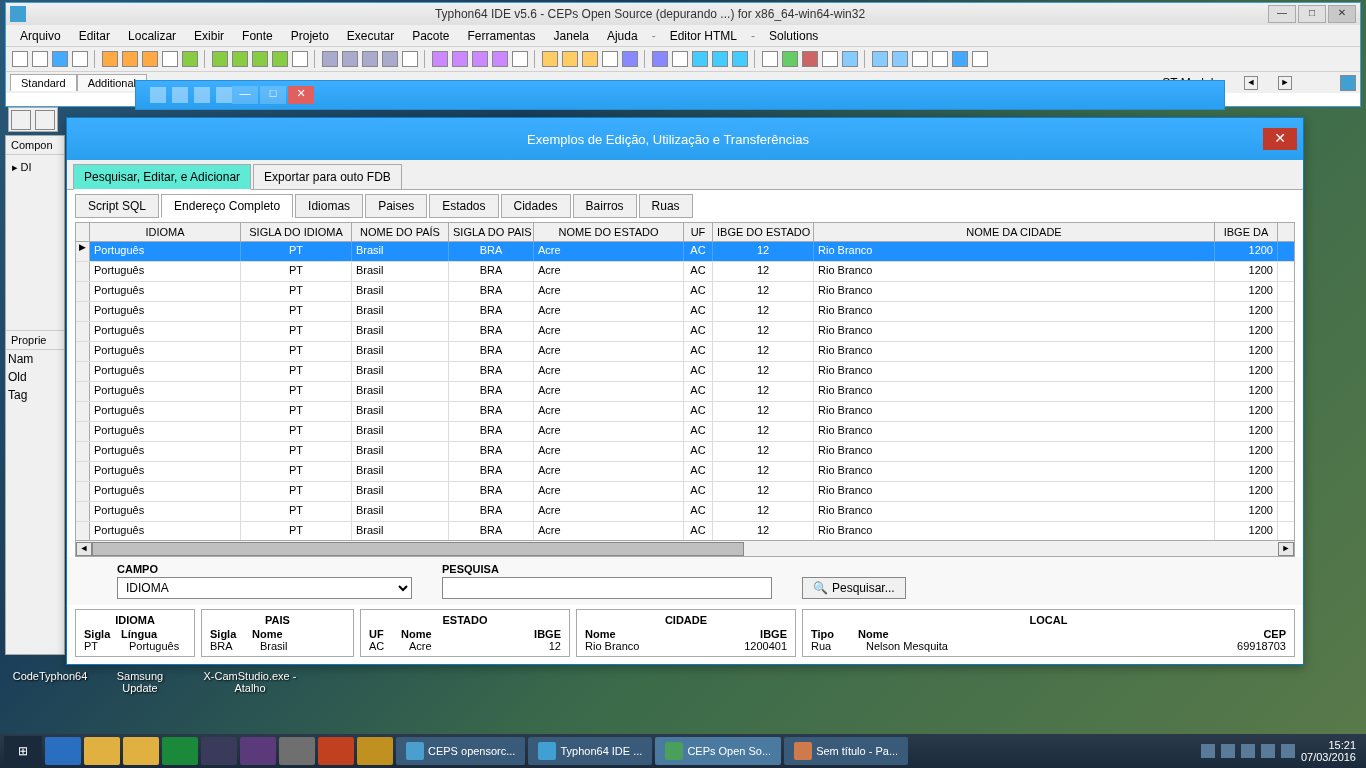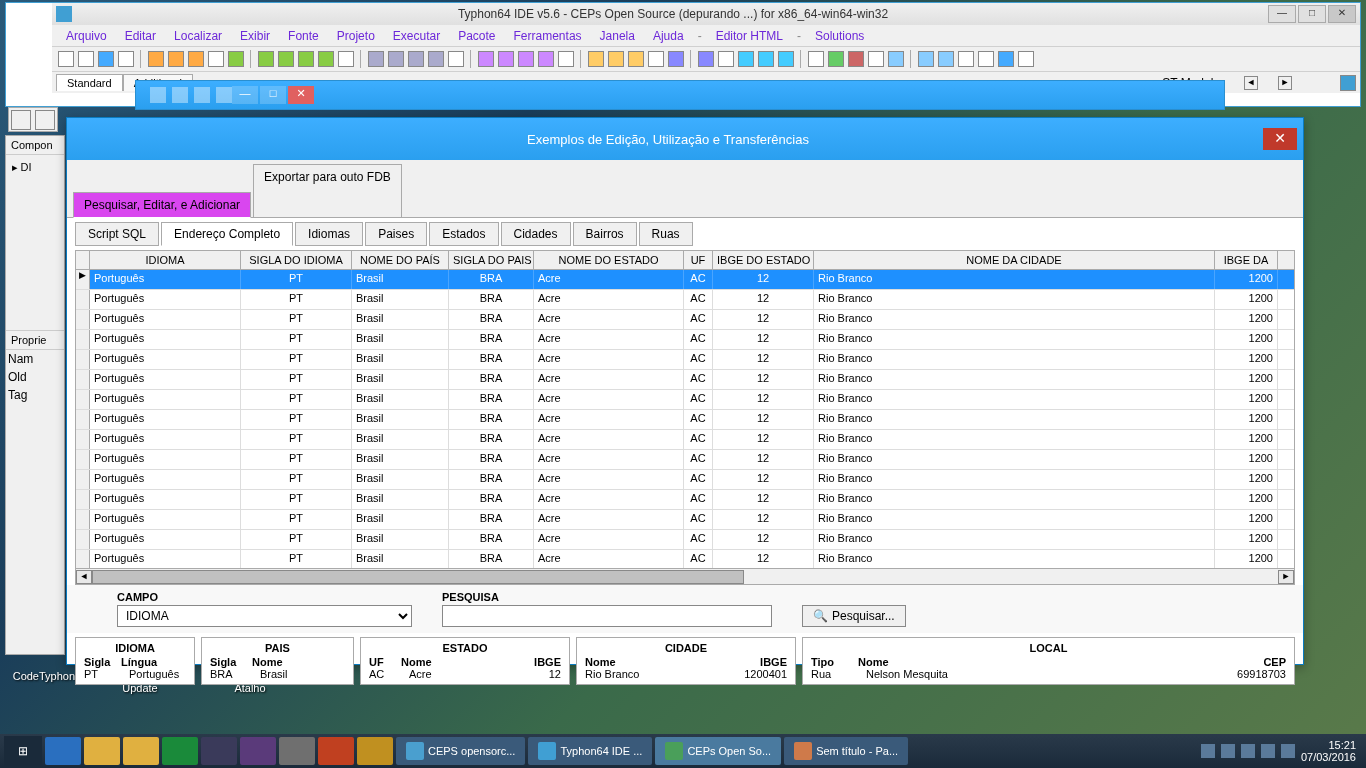--- a/index.html
+++ b/index.html
@@ -1,29 +1,29 @@
 <!DOCTYPE html>
 <html><head>
 <meta charset="utf-8">
 <style>
 * { box-sizing: border-box; margin: 0; padding: 0; }
 body { font-family: "Segoe UI", Tahoma, sans-serif; font-size: 12px; background: #1a4d6b; width: 1366px; height: 768px; overflow: hidden; position: relative; }
 .desktop-bg { position: absolute; inset: 0; background: linear-gradient(135deg, #2a5a7a 0%, #1a3d5a 30%, #3a6a4a 60%, #5a7a4a 100%); }
 
 
-.ide-window { position: absolute; left: 5px; top: 2px; right: 5px; height: 105px; background: #fff; border: 1px solid #409fd3; padding-left: 46px; }
+.ide-window { position: absolute; left: 5px; top: 2px; right: 5px; height: 105px; background: #fff; border: 1px solid #409fd3; }
 .ide-titlebar { height: 22px; background: linear-gradient(#f0f0f0,#e0e0e0); display: flex; align-items: center; padding: 0 4px; font-size: 12px; color: #333; }
 .ide-title-icon { width: 16px; height: 16px; background: #409fd3; margin-right: 6px; }
 .ide-title-text { flex: 1; text-align: center; }
 .win-buttons { display: flex; gap: 2px; }
 .win-btn { width: 28px; height: 18px; background: #e0e0e0; border: 1px solid #aaa; text-align: center; line-height: 14px; cursor: pointer; font-size: 10px; }
 .win-btn.close { background: #c8c8c8; }
 
 .menubar { height: 22px; display: flex; align-items: center; padding: 0 6px; gap: 2px; background: #f0f0f0; border-bottom: 1px solid #d0d0d0; }
-.menu-item { padding: 2px 8px; font-size: 12px; color: #6d28d9; cursor: pointer; }
+.menu-item { padding: 2px 8px; font-size: 12px; color: #000000; cursor: pointer; }
 .menu-sep { color: #888; padding: 0 4px; }
 
 .toolbar { height: 24px; display: flex; align-items: center; padding: 2px 6px; gap: 4px; background: #f0f0f0; }
 .tb-icon { width: 16px; height: 16px; display: inline-block; border: 1px solid #888; background: #fff; }
 .tb-sep { width: 2px; height: 18px; border-left: 1px solid #aaa; margin: 0 2px; }
 
 .palette-tabs { height: 22px; display: flex; align-items: center; padding: 0 4px; background: #f0f0f0; border-top: 1px solid #d0d0d0; }
 .ptab { padding: 2px 10px; border: 1px solid #aaa; border-bottom: none; background: #f8f8f8; font-size: 11px; cursor: pointer; }
 .ptab.active { background: #fff; font-weight: normal; }
 .palette-right { margin-left: auto; display: flex; align-items: center; gap: 20px; }
@@ -49,21 +49,21 @@
 .lp-props { border-top:1px solid #ccc; margin-top:150px; }
 
 
 .app-window { position: absolute; left: 66px; top: 117px; width: 1238px; height: 548px; background: #fff; border: 1px solid #0a7bc0; box-shadow: 0 3px 10px rgba(0,0,0,0.3); }
 .app-titlebar { height: 42px; background: linear-gradient(#3daeff,#2a9fef); display:flex; align-items:center; padding:0 6px; color:#fff; }
 .app-title-text { flex:1; text-align:center; font-size:13px; }
 .app-close { width:34px; height:22px; background:#c0392b; color:#fff; text-align:center; line-height:20px; cursor:pointer; font-size:14px; }
 
 .app-tabs1 { display:flex; padding:4px 6px 0 6px; background:#f0f0f0; }
 .app-tab1 { padding:5px 10px; border:1px solid #aaa; background:#f0f0f0; font-size:12px; cursor:pointer; margin-right:2px; }
-.app-tab1.active { background:#d946ef; border-bottom:1px solid #fff; position:relative; z-index:1;margin-top:28px; }
+.app-tab1.active { background:#5eead4; border-bottom:1px solid #fff; position:relative; z-index:1; }
 
 .app-tabs2 { display:flex; padding:4px 8px 0 8px; background:#fff; border-top:1px solid #aaa; margin-top:-1px; }
 .app-tab2 { padding:4px 12px; border:1px solid #aaa; background:#f0f0f0; font-size:12px; cursor:pointer; margin-right:2px; }
 .app-tab2.active { background:#fff; border-bottom:1px solid #fff; }
 
 
 .grid-wrap { margin:4px 8px 0 8px; border:1px solid #aaa; background:#fff; }
 .grid-header { display:flex; background:#f0f0f0; border-bottom:1px solid #aaa; }
 .gh { padding:3px 4px; border-right:1px solid #aaa; font-size:11px; text-align:center; overflow:hidden; white-space:nowrap; }
 .grid-body { height:298px; overflow:hidden; }

